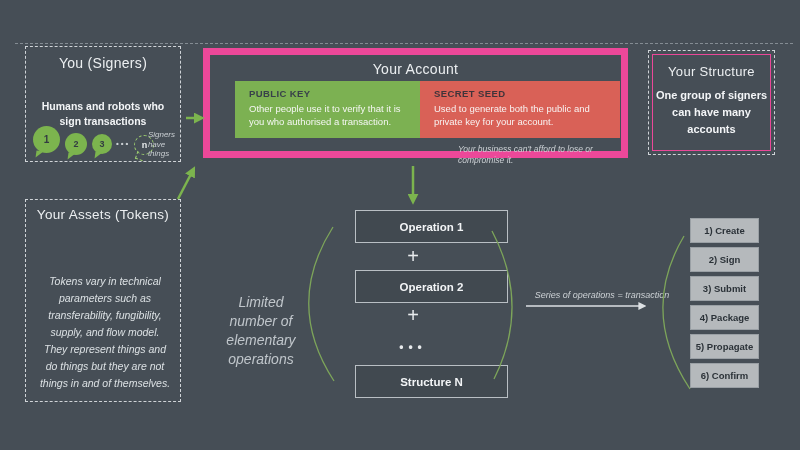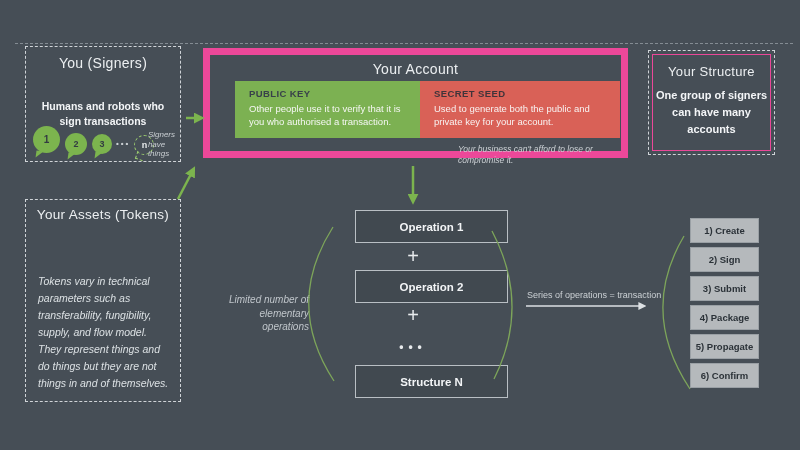--- a/index.html
+++ b/index.html
@@ -57,37 +57,37 @@
   
   .structure{left:648px;top:50px;width:127px;height:105px;border:1px dashed #cfd3d7;}
   .structure .inner{position:absolute;inset:3px;border:1px solid #ec4899;padding-top:9px;}
   .structure h2{font-size:13px;}
   .structure .bold-body{margin-top:8px;font-size:11px;line-height:1.55;}
 
   
   .assets{left:25px;top:199px;width:156px;height:203px;}
   .assets h2{margin-top:7px;font-size:13.5px;}
   .assets-body{margin:51px 8px 0 12px;font-size:10.5px;font-style:italic;
-    color:#dbe0e3;line-height:1.62;text-align:left;}
+    color:#dbe0e3;line-height:1.62;text-align:center;}
 
   
   .op-box{position:absolute;left:337px;width:153px;height:33px;
     background:rgba(0,0,0,0.06);border:1px solid #b9bfc4;
     display:flex;align-items:center;justify-content:center;
     font-size:11.5px;font-weight:bold;color:#f2f4f6;margin-left:18px;}
   .op1{top:210px;} .op2{top:270px;} .opn{top:365px;}
   .plus{position:absolute;left:401px;width:24px;height:24px;text-align:center;
     font-size:20px;font-weight:300;color:#e8ebed;line-height:24px;}
   .p1{top:244px;} .p2{top:303px;}
   .op-ellipsis{position:absolute;left:389px;top:340px;width:48px;text-align:center;
     font-size:12px;font-weight:bold;letter-spacing:5px;color:#e8ebed;}
-  .limited-note{position:absolute;left:213px;top:293px;width:96px;text-align:right;
-    font-size:10px;font-style:italic;color:#c0c6cb;line-height:1.35;white-space:pre-line;}
+  .limited-note{position:absolute;left:213px;top:293px;width:96px;text-align:center;
+    font-size:14px;font-style:italic;color:#c0c6cb;line-height:1.35;white-space:pre-line;}
   .series-note{position:absolute;left:527px;top:290px;width:150px;
-    font-size:9px;color:#ccd1d5;}
+    font-size:9px;font-style:italic;color:#ccd1d5;text-align:center;}
 
   
   .step{position:absolute;left:690px;width:69px;height:25px;background:#b5b9bc;
     border:1px solid #9aa0a5;display:flex;align-items:center;justify-content:center;
     font-size:9.5px;font-weight:bold;color:#2b3238;}
   .s1{top:218px;} .s2{top:247px;} .s3{top:276px;} .s4{top:305px;} .s5{top:334px;} .s6{top:363px;}
 </style>
 </head>
 <body>
 

